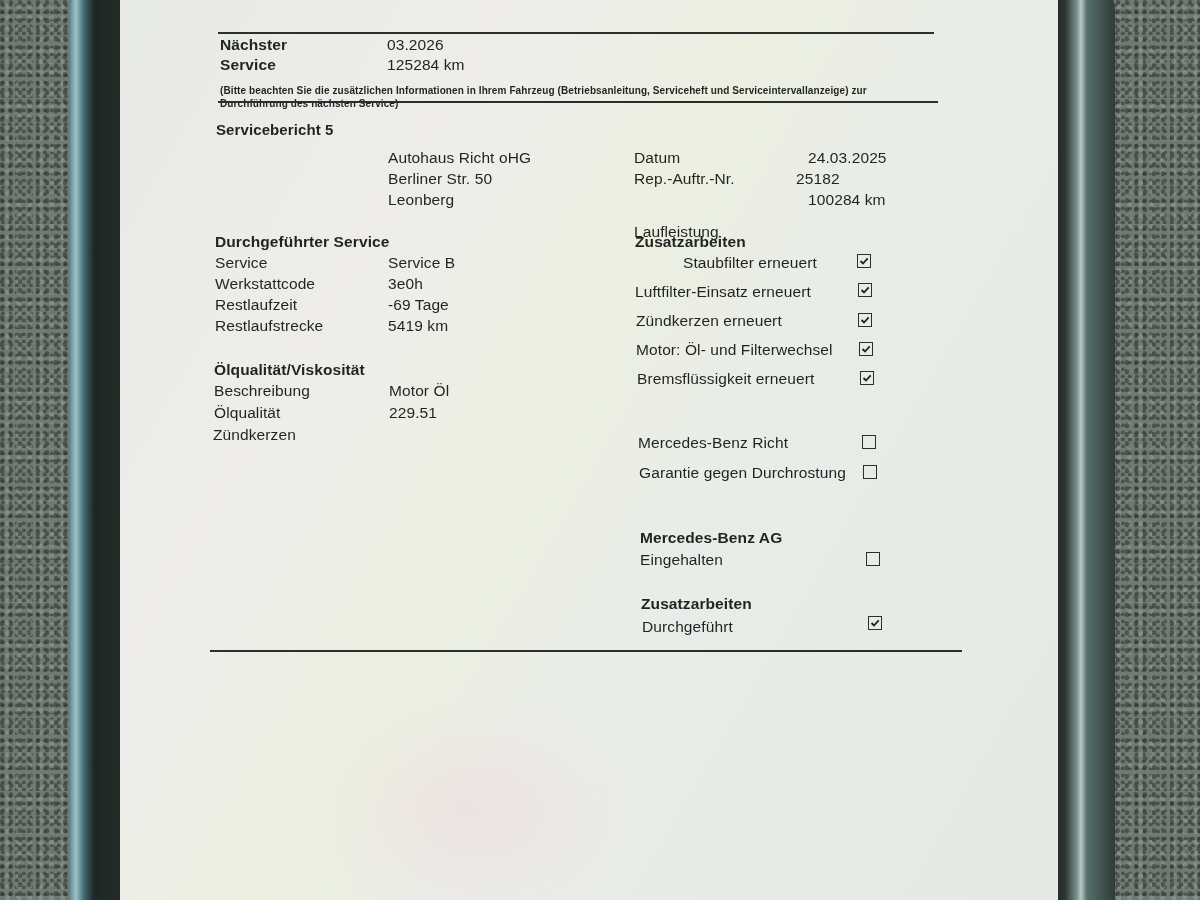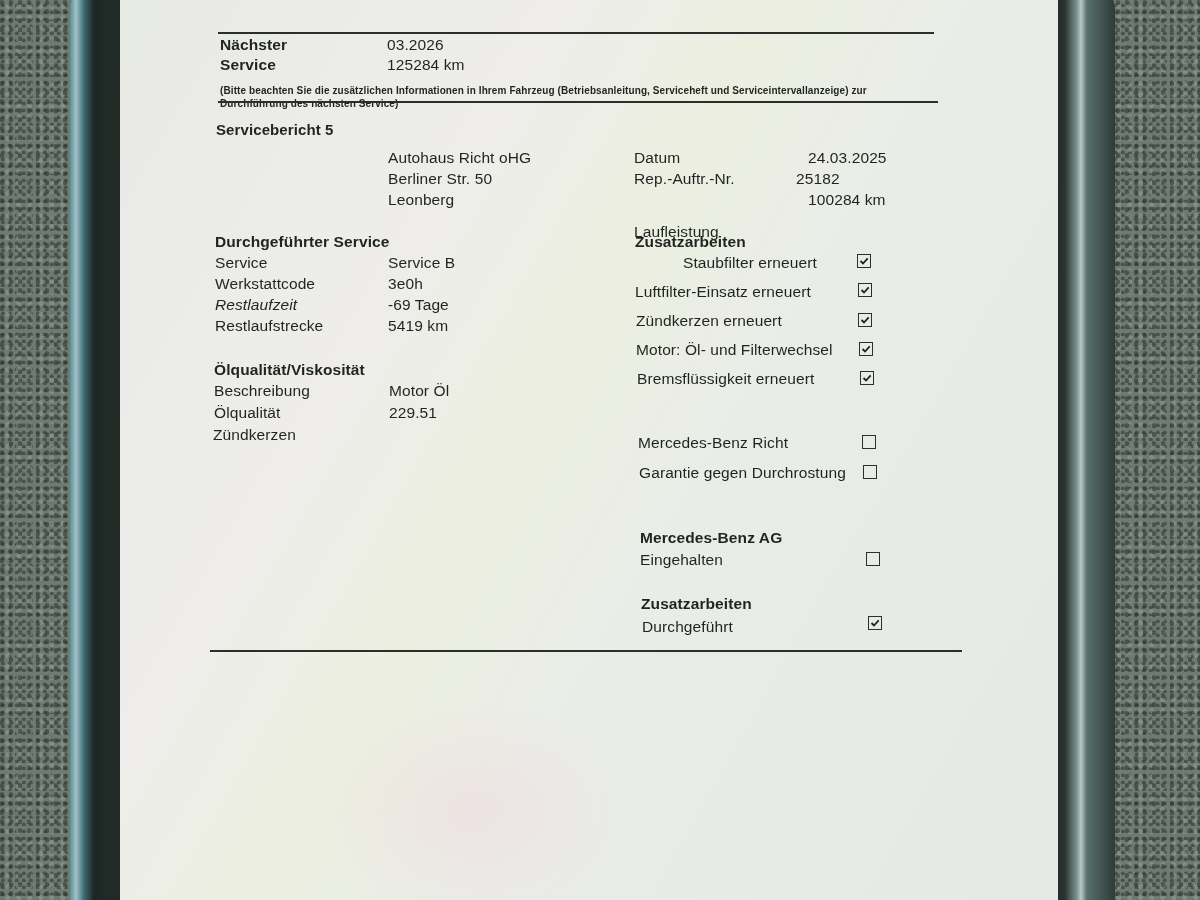--- a/index.html
+++ b/index.html
@@ -65,21 +65,21 @@
     <div class="t" style="left:514px; top:170px;">Rep.-Auftr.-Nr.</div>
     <div class="t" style="left:676px; top:170px;">25182</div>
     <div class="t" style="left:514px; top:191px;margin-top:32px;">Laufleistung</div>
     <div class="t" style="left:688px; top:191px;">100284 km</div>
 
     <div class="t b" style="left:95px; top:233px;">Durchgeführter Service</div>
     <div class="t" style="left:95px; top:254px;">Service</div>
     <div class="t" style="left:268px; top:254px;">Service B</div>
     <div class="t" style="left:95px; top:275px;">Werkstattcode</div>
     <div class="t" style="left:268px; top:275px;">3e0h</div>
-    <div class="t" style="left:95px; top:296px;font-style:italic;">Restlaufzeit</div>
+    <div class="t" style="left:95px; top:296px;">Restlaufzeit</div>
     <div class="t" style="left:268px; top:296px;">-69 Tage</div>
     <div class="t" style="left:95px; top:317px;">Restlaufstrecke</div>
     <div class="t" style="left:268px; top:317px;">5419 km</div>
 
     <div class="t b" style="left:94px; top:361px;">Ölqualität/Viskosität</div>
     <div class="t" style="left:94px; top:382px;">Beschreibung</div>
     <div class="t" style="left:269px; top:382px;">Motor Öl</div>
     <div class="t" style="left:94px; top:404px;">Ölqualität</div>
     <div class="t" style="left:269px; top:404px;">229.51</div>
     <div class="t" style="left:93px; top:426px;">Zündkerzen</div>

